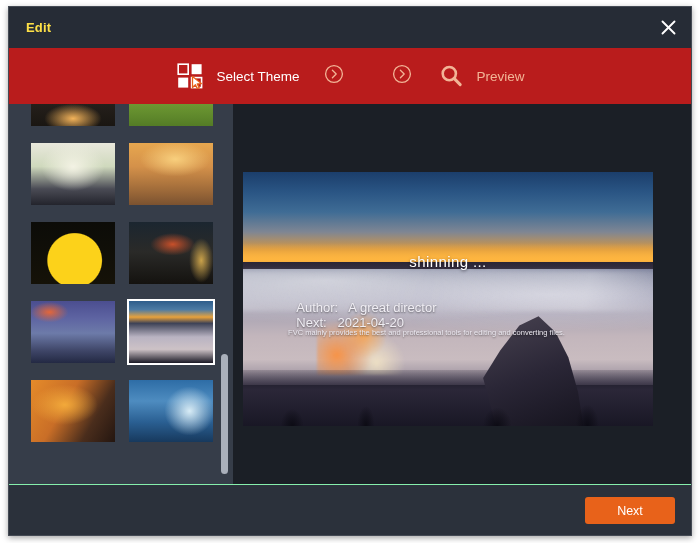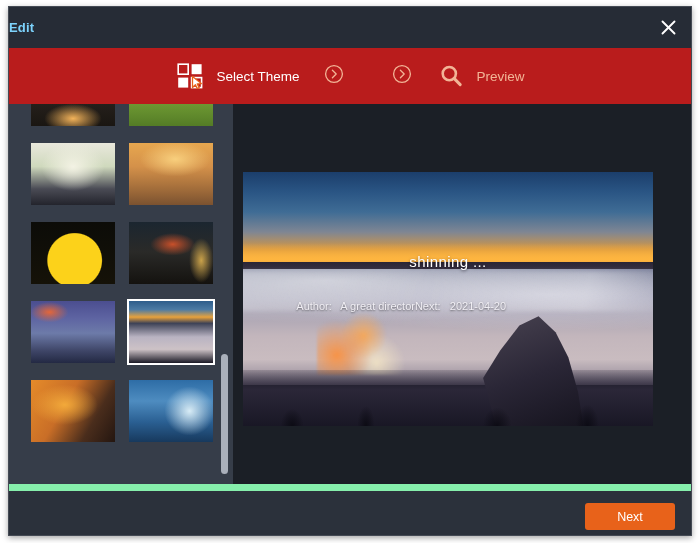--- a/index.html
+++ b/index.html
@@ -29,23 +29,24 @@
     position: absolute;
     left: 0; top: 0;
     width: 100%;
     height: 41px;
     background: #262c36;
     display: flex;
     align-items: center;
     justify-content: space-between;
   }
   #title-text {
-    color: #7dd3fc;
+    color: #fde047;
     font-size: 13px;
     font-weight: bold;
+    padding-left: 17px;
     letter-spacing: 0.2px;
   }
   #close-button {
     width: 46px;
     height: 41px;
     display: flex;
     align-items: center;
     justify-content: center;
     cursor: pointer;
   }
@@ -253,41 +254,42 @@
     letter-spacing: 0.4px;
   }
   #preview-meta {
     position: absolute;
     left: 13%;
     top: 50.5%;
     width: 74%;
     display: flex;
     justify-content: flex-start;
     color: #f0eef4;
-    font-size: 11px;
+    font-size: 13px;
     text-shadow: 0 1px 2px rgba(0,0,0,0.5);
+    flex-direction: column;
   }
   #preview-desc {
     position: absolute;
     left: 11%;
     top: 61.5%;
     width: 80%;
     color: #ece9f1;
     font-size: 7.5px;
     text-shadow: 0 1px 2px rgba(0,0,0,0.5);
   }
 
   
   #footer {
     position: absolute;
     left: 0; top: 477px;
     width: 100%;
     height: 53px;
     background: #2b313b;
-    border-top: 7px solid #86efac;
+    border-top: 1px solid #86efac;
   }
   #next-button {
     position: absolute;
     right: 16px;
     top: 12px;
     width: 90px;
     height: 27px;
     background: #e8621a;
     border: none;
     border-radius: 3px;
@@ -457,20 +459,21 @@
             &nbsp;
             <span>A great director</span>
           </span>
           <span>
             <span>Next:</span>
             &nbsp;
             <span>2021-04-20</span>
           </span>
         </div>
 
+        <div id="preview-desc">FVC mainly provides the best and professional tools for editing and converting files.</div>
       </div>
     </div>
 
   </div>
 
   <div id="footer">
     <button id="next-button">Next</button>
   </div>
 
 </div>

